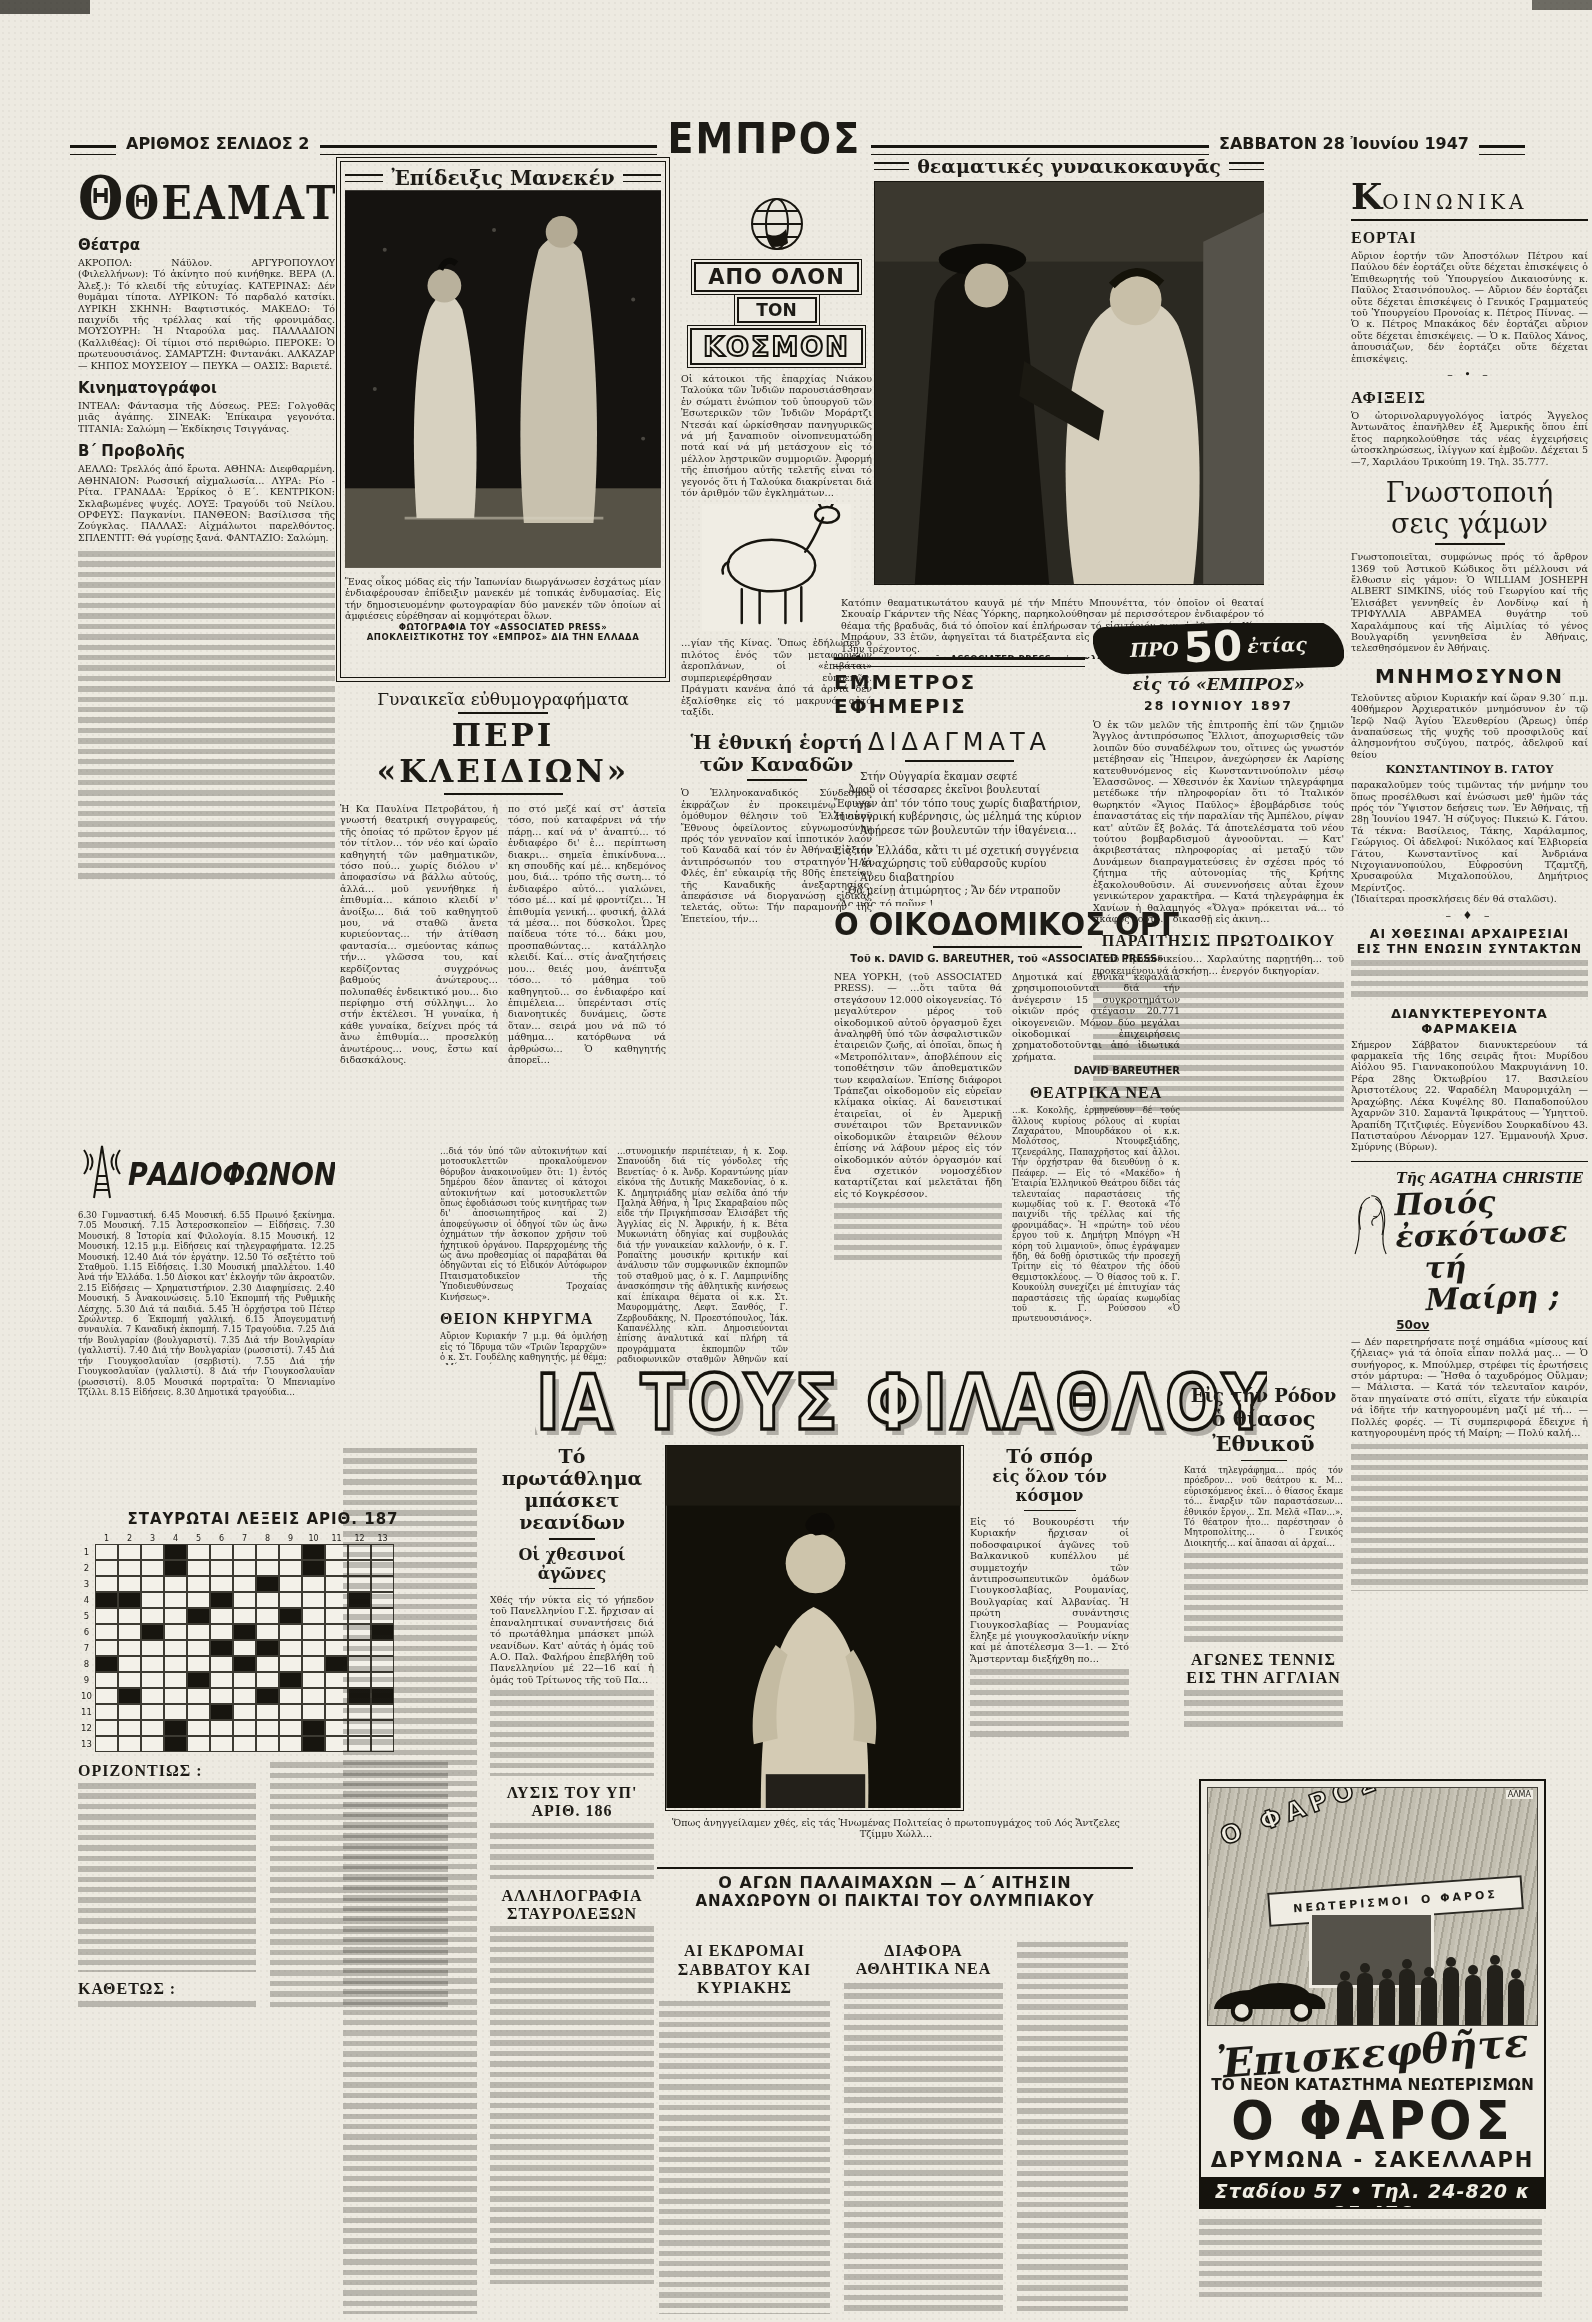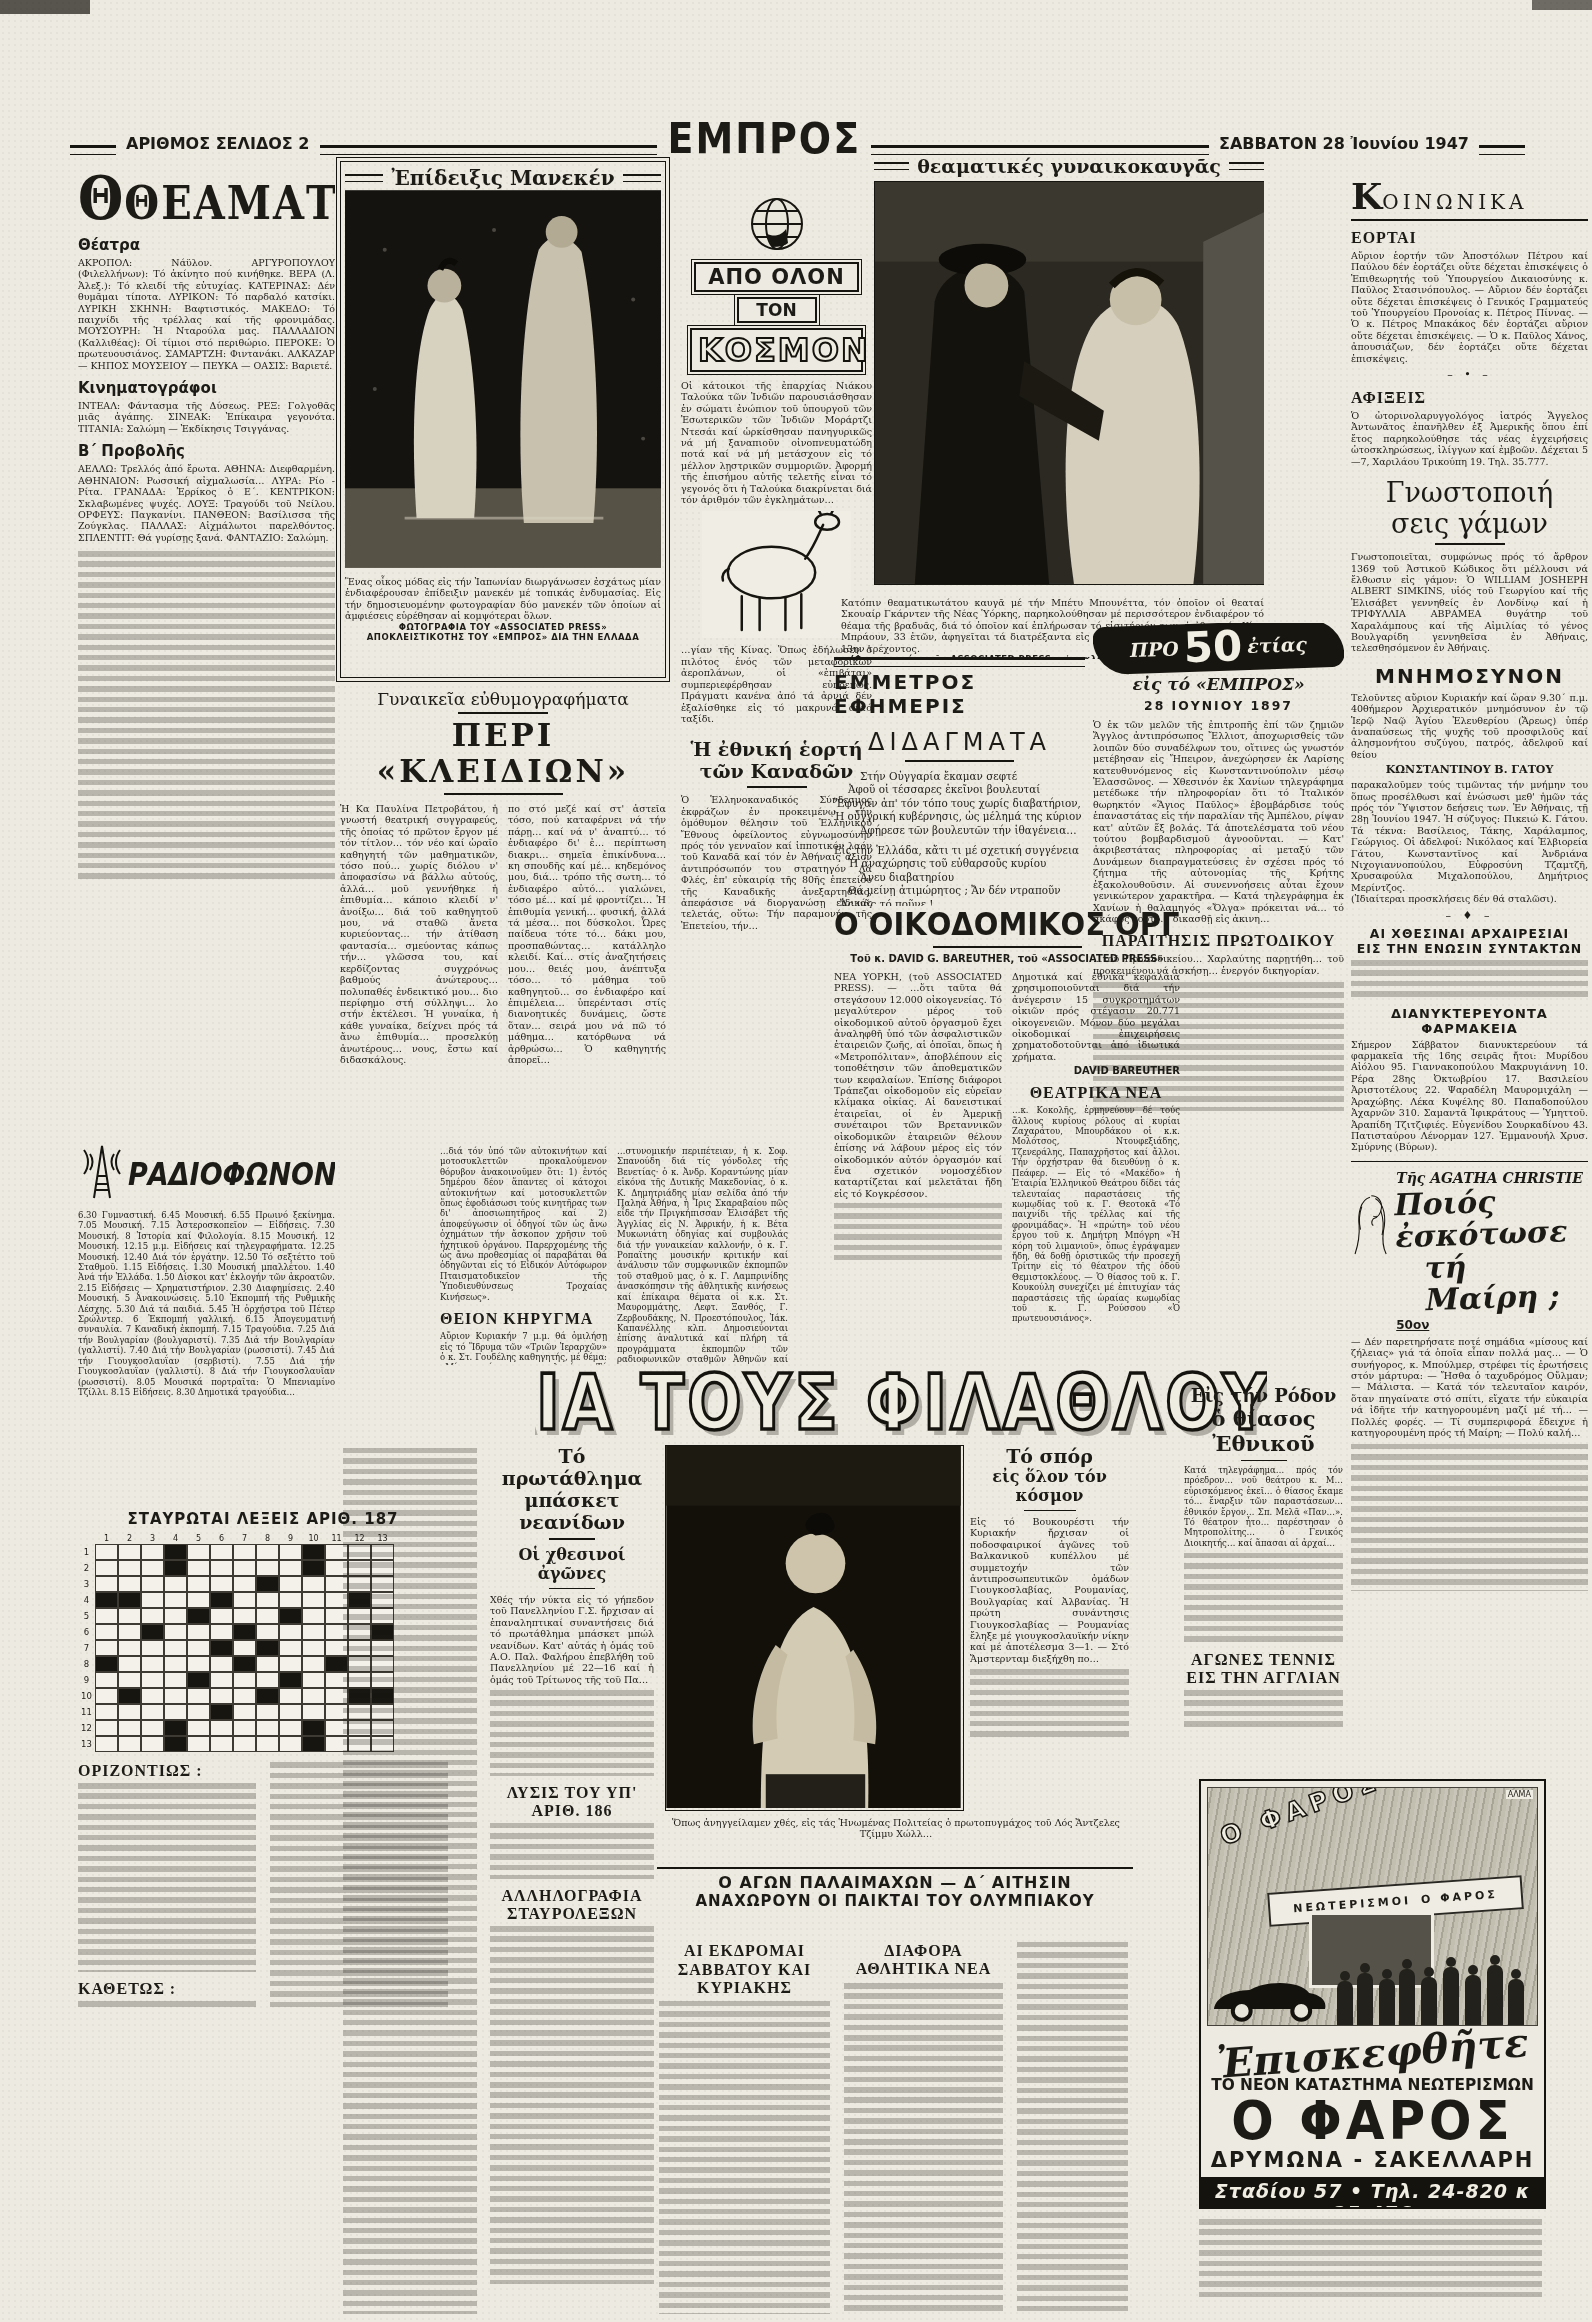--- a/index.html
+++ b/index.html
@@ -415,21 +415,21 @@
         <g stroke="#17150f" fill="#e9e6dc" stroke-width="2">
           <circle cx="29" cy="29" r="25"></circle>
           <ellipse cx="29" cy="29" rx="11" ry="25" fill="none"></ellipse>
           <path d="M4 29 H54 M8 16 H50 M8 42 H50" fill="none"></path>
         </g>
         <path d="M38 34 a14 14 0 0 1 -20 4 l6 14 a18 6 0 0 0 16 -4 Z" fill="#17150f"></path>
       </svg>
     </div>
     <div class="ribbon" style="width:149px;font-size:21px;letter-spacing:1px;">ΑΠΟ ΟΛΟΝ</div>
     <div class="ribbon" style="width:64px;font-size:17px;">ΤΟΝ</div>
-    <div class="ribbon outline-big" style="width:157px;font-size:32px;letter-spacing:2px;text-align:center;">ΚΟΣΜΟΝ</div>
+    <div class="ribbon outline-big" style="width:157px;font-size:27px;letter-spacing:2px;text-align:center;">ΚΟΣΜΟΝ</div>
     <div class="t9 jt" style="margin-top:8px;">Οἱ κάτοικοι τῆς ἐπαρχίας Νιάκου Ταλούκα τῶν Ἰνδιῶν παρουσιάσθησαν ἐν σώματι ἐνώπιον τοῦ ὑπουργοῦ τῶν Ἐσωτερικῶν τῶν Ἰνδιῶν Μοράρτζι Ντεσάι καί ὡρκίσθησαν πανηγυρικῶς νά μή ξαναπιοῦν οἰνοπνευματώδη ποτά καί νά μή μετάσχουν εἰς τό μέλλον λῃστρικῶν συμμοριῶν. Ἀφορμή τῆς ἐπισήμου αὐτῆς τελετῆς εἶναι τό γεγονός ὅτι ἡ Ταλούκα διακρίνεται διά τόν ἀριθμόν τῶν ἐγκλημάτων…</div>
     <div style="margin:6px 0;">
       <svg width="149" height="127" viewBox="0 0 150 128" style="display:block;margin:0 auto;background:#f0ede4;">
         <g stroke="#17150f" stroke-width="2.5" fill="none" stroke-linecap="round">
           <ellipse cx="70" cy="62" rx="44" ry="26"></ellipse>
           <path d="M104 48 C114 34 118 22 122 14"></path>
           <ellipse cx="126" cy="11" rx="12" ry="8"></ellipse>
           <path d="M120 4 l-3 -6 M130 3 l3 -6"></path>
           <path d="M40 86 V120 M58 88 V120 M84 88 V120 M100 84 V118"></path>
           <path d="M27 58 q-8 4 -6 12"></path>

